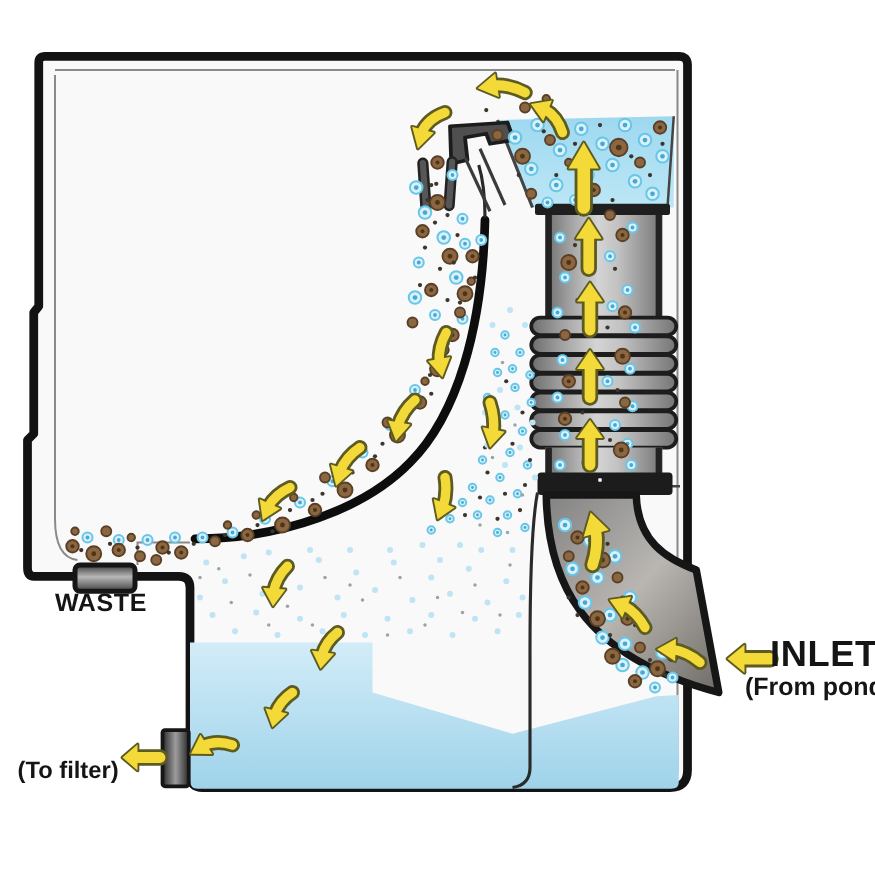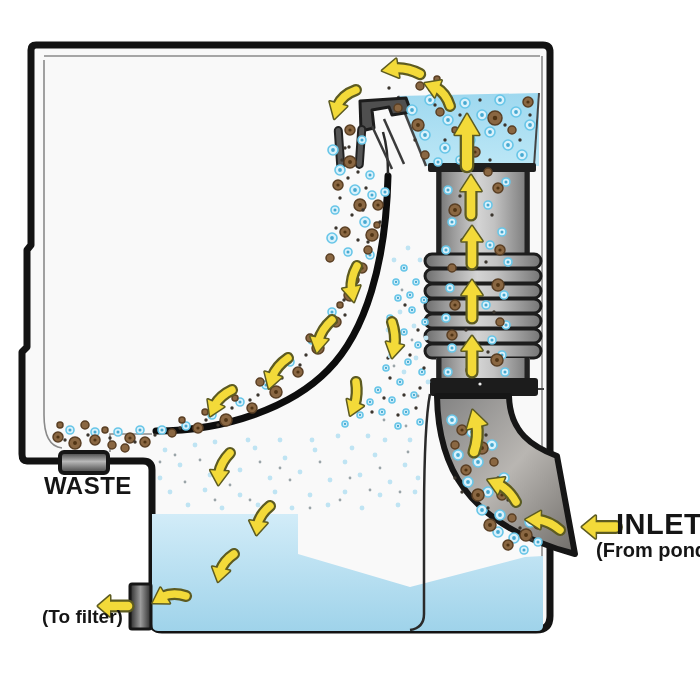--- a/index.html
+++ b/index.html
@@ -1,24 +1,24 @@
 <!DOCTYPE html>
 <html><head>
 <meta charset="utf-8">
 <style>
   html,body{margin:0;padding:0;background:#ffffff;}
   #stage{position:relative;width:700px;height:700px;background:#ffffff;overflow:hidden;
          font-family:"Liberation Sans","DejaVu Sans",sans-serif;}
   #scene{position:absolute;left:0;top:0;}
   .lbl{position:absolute;color:#151515;font-weight:bold;white-space:nowrap;}
-  .lbl-main{font-size:24px;letter-spacing:0.5px;}
+  .lbl-main{font-size:20px;letter-spacing:0.5px;}
   .lbl-sub{font-size:19px;font-weight:bold;}
   #waste-label{left:44px;top:472px;}
   #outlet-label{left:14px;top:582px;font-size:27px;}
-  #outlet-sub{left:14px;top:606px;margin-left:28px;}
+  #outlet-sub{left:14px;top:606px;}
   #inlet-label{left:616px;top:508px;font-size:29px;}
   #inlet-sub{left:596px;top:539px;font-size:20px;}
 </style>
 </head>
 <body>
 
 <div id="stage">
   <svg id="scene" width="700" height="700" viewBox="0 0 700 700">
     <defs>
       <linearGradient id="gradPipe" x1="0" y1="0" x2="1" y2="0">

